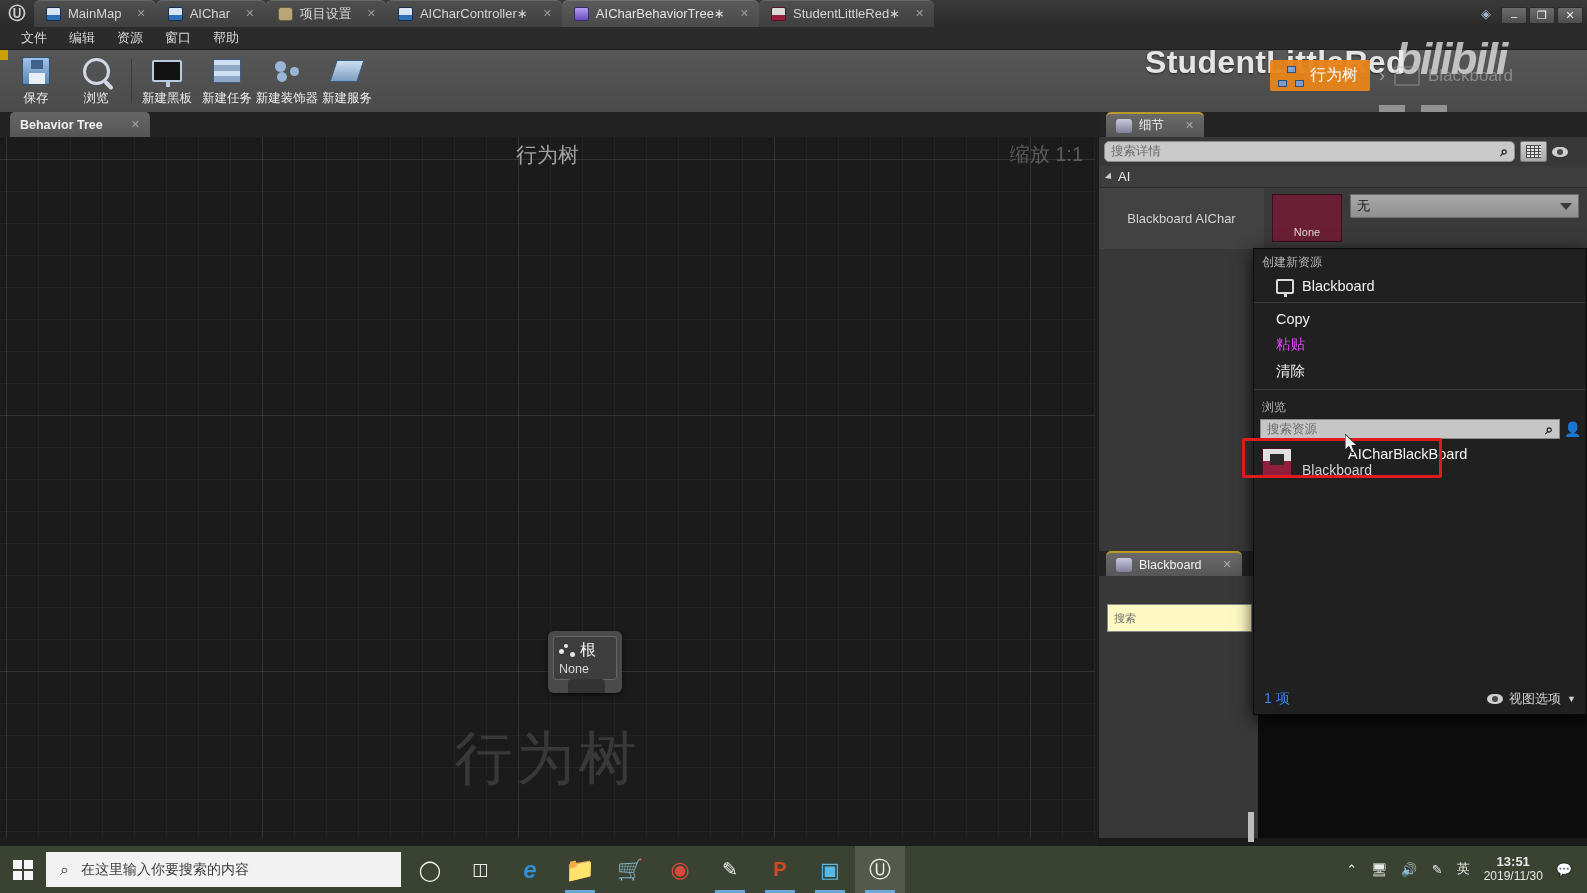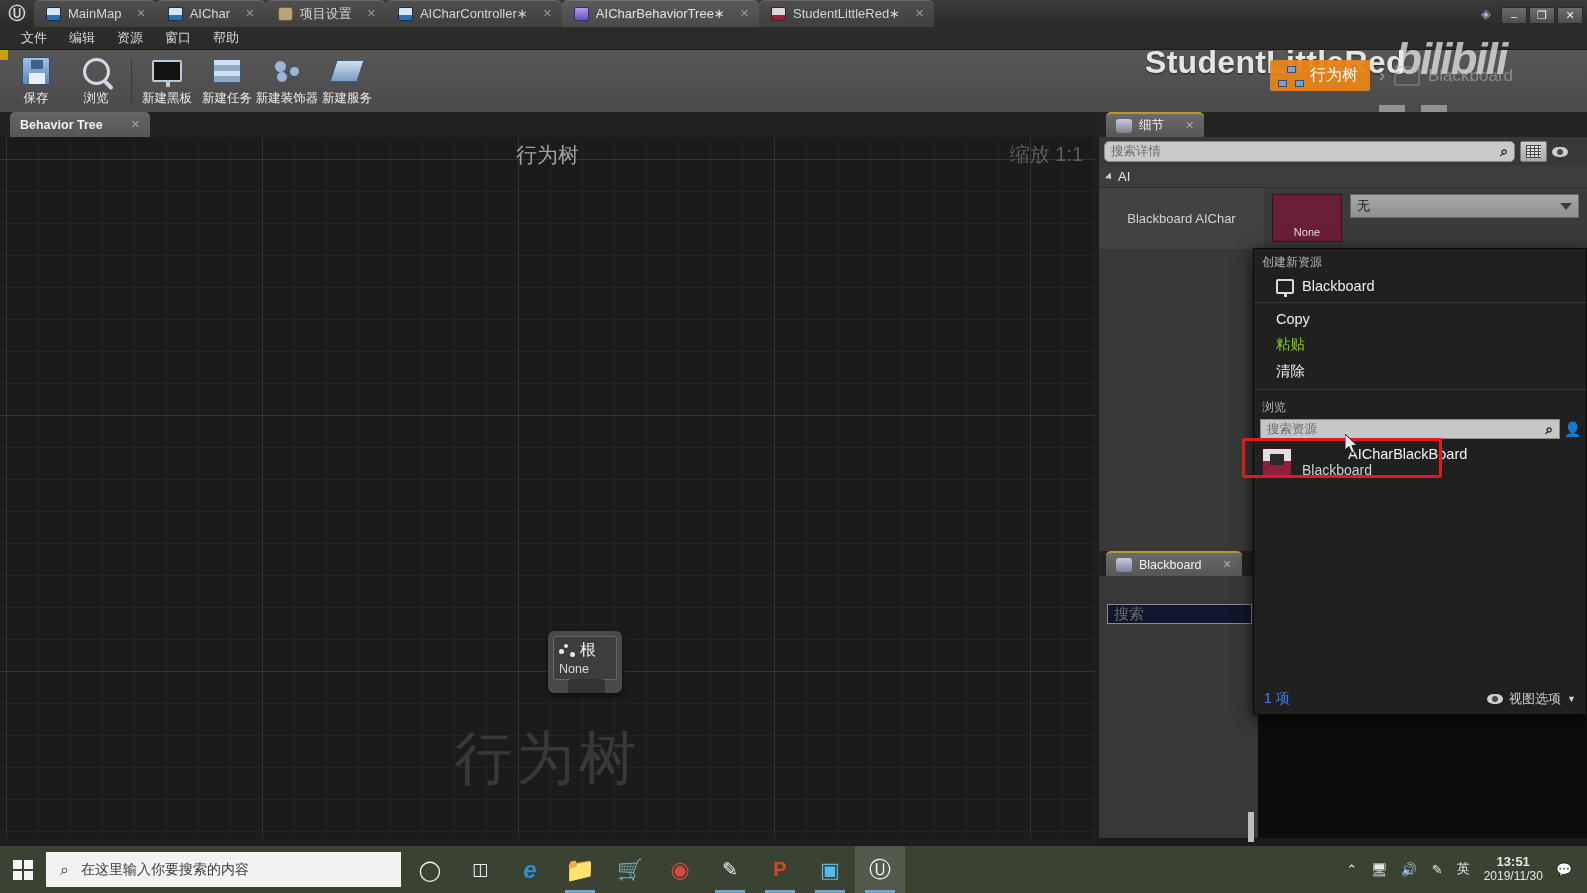--- a/index.html
+++ b/index.html
@@ -232,38 +232,38 @@
     display:flex; align-items:center; padding:0 6px; color:#141414; font-size:13px;
   }
   .combo .carr { margin-left:auto; width:0;height:0; border-left:6px solid transparent; border-right:6px solid transparent; border-top:7px solid #3a3a3a; }
 
   .bb-tabstrip { position:absolute; left:1098px; top:551px; width:160px; height:25px; background:#232323; }
   .blackboard {
     position:absolute; left:1098px; top:576px; width:160px; height:262px; background:#383838;
     border-left:1px solid #1c1c1c;
   }
   .bb-search {
-    position:absolute; left:8px; top:28px; width:145px; height:20px; background:#0f172a;
-    border:1px solid #8a8a8a; display:flex; align-items:center; padding:0 6px; color:#6b6b6b; font-size:15px;
+    position:absolute; left:8px; top:28px; width:145px; height:28px; background:#fef9c3;
+    border:1px solid #8a8a8a; display:flex; align-items:center; padding:0 6px; color:#6b6b6b; font-size:11px;
   }
   .right-dark { position:absolute; left:1258px; top:551px; width:329px; height:287px; background:#0d0d0d; }
   .below-dark { position:absolute; left:1098px; top:838px; width:489px; height:8px; background:#1a1a1a; }
 
   
   .dropdown {
     position:absolute; left:1253px; top:248px; width:334px; height:467px;
     background:#202020; border:1px solid #0a0a0a; box-shadow:0 4px 16px rgba(0,0,0,0.8);
     z-index: 50;
   }
   .dd-header { color:#b3b3b3; font-size:12px; padding:5px 8px 3px 8px; }
   .dd-item {
     display:flex; align-items:center; gap:8px; padding:4px 8px 4px 22px;
     color:#efefef; font-size:14.5px;
   }
-  .dd-item.dis { color:#84cc16; }
+  .dd-item.dis { color:#d946ef; }
   .dd-sep { height:1px; background:#3a3a3a; margin:4px 0; }
   .dd-bb-ico { width:18px; height:15px; border:2px solid #dcdcdc; border-radius:2px; position:relative; }
   .dd-bb-ico:after { content:""; position:absolute; left:6px; bottom:-5px; width:3px; height:4px; background:#dcdcdc; }
 
   .dd-searchrow { display:flex; align-items:center; gap:4px; padding:0 6px; }
   .dd-search {
     flex:1; height:20px; background:#c6c6c6; border:1px solid #8a8a8a; display:flex; align-items:center;
     padding:0 6px; color:#6b6b6b; font-size:12.5px;
   }
   .dd-search .mg { margin-left:auto; color:#1f1f1f; font-size:14px; font-weight:bold; }

